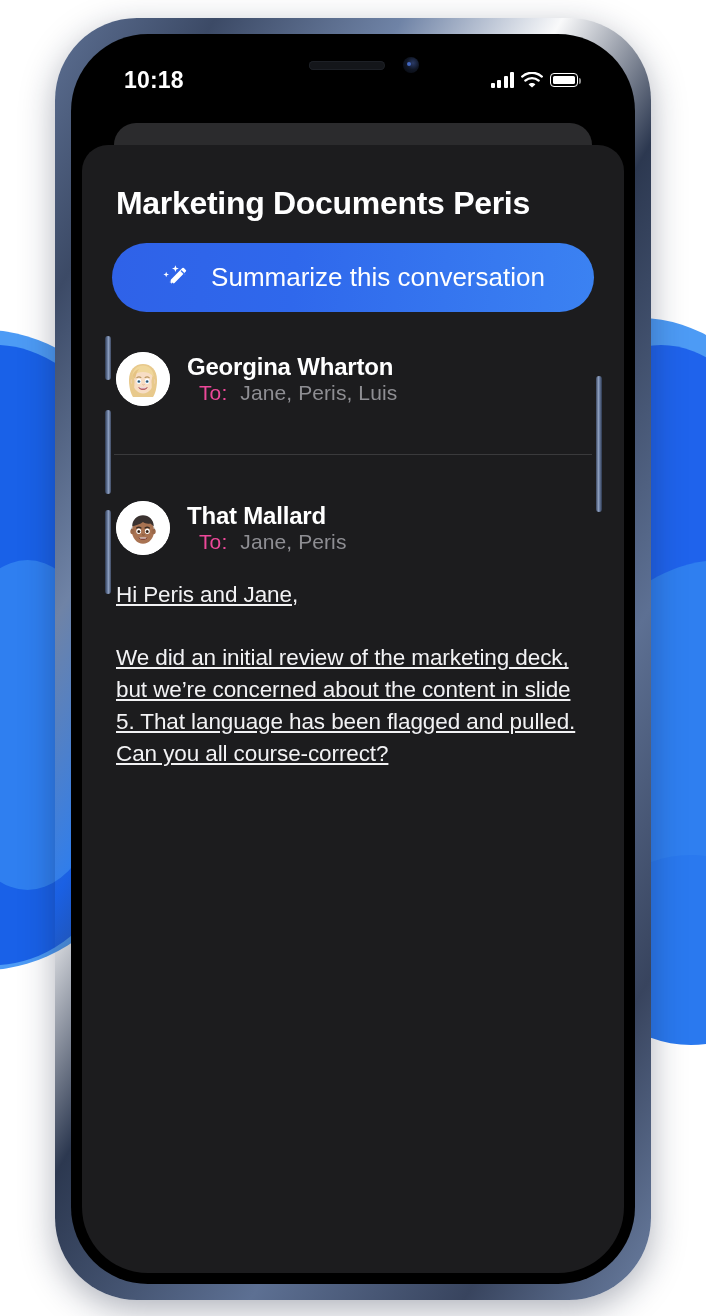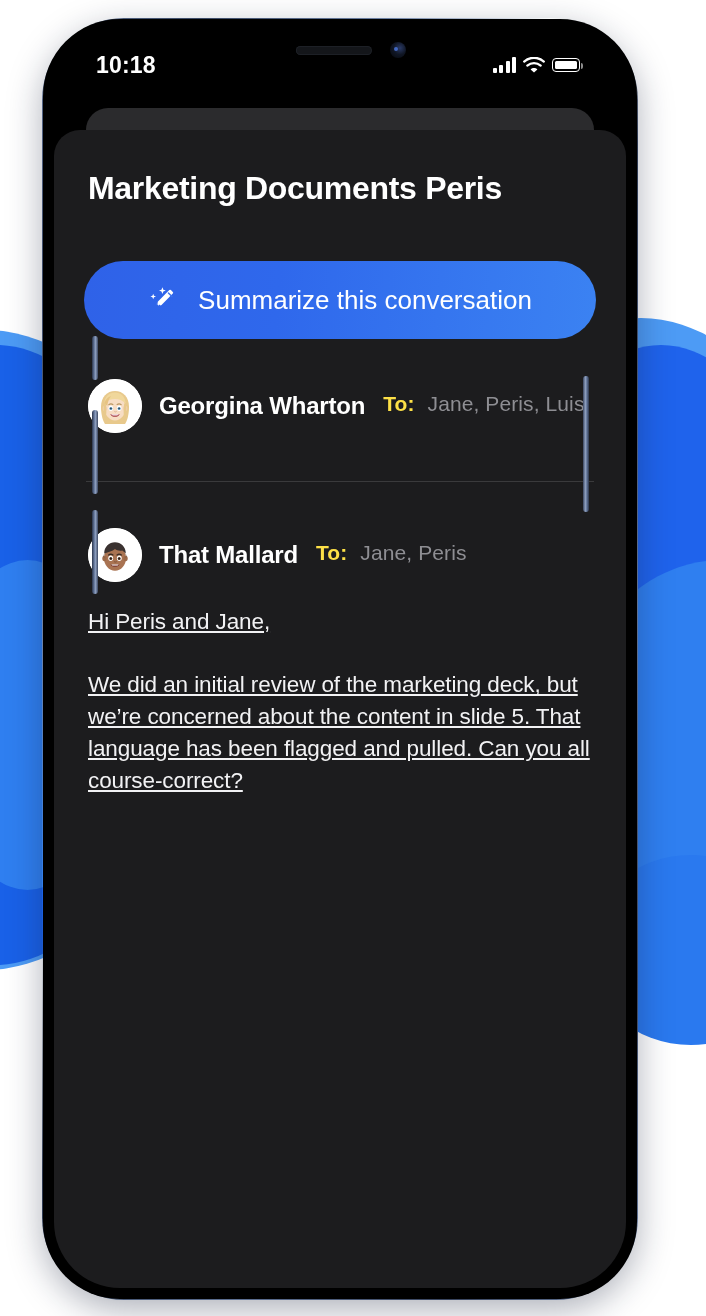--- a/index.html
+++ b/index.html
@@ -62,35 +62,35 @@
   }
   .blob-right-sm {
     right: -90px; top: 855px;
     width: 210px; height: 190px;
     background: #2a79ef;
   }
 
   
   .phone {
     position: absolute;
-    left: 42px;
+    left: 55px;
     top: 18px;
     width: 596px;
     height: 1282px;
     border-radius: 82px;
     background: linear-gradient(120deg,
         #5d7093 0%,
         #3c4a66 12%,
         #6f83a6 26%,
         #44527008 38%,
         #2c3850 50%,
         #5d7093 70%,
         #38445e 86%,
         #6b7fa2 100%);
-    padding: 1px;
+    padding: 16px;
     box-shadow: 0 10px 34px rgba(20,30,55,0.34);
   }
   .phone-inner {
     position: relative;
     width: 100%;
     height: 100%;
     border-radius: 77px;
     background: #000000;
     padding: 11px;
     overflow: hidden;
@@ -244,22 +244,22 @@
     margin-top: 40px;
     margin-left: 4px;
   }
 
   .summarize-btn {
     display: flex;
     align-items: center;
     justify-content: center;
     gap: 16px;
     width: 100%;
-    height: 78px;
-    margin-top: 54px;
+    height: 69px;
+    margin-top: 21px;
     border: none;
     border-radius: 39px;
     background: linear-gradient(95deg, #2f62e8 0%, #2f68ec 38%, #3b82f2 100%);
     color: #ffffff;
     font-family: "Liberation Sans", sans-serif;
     font-size: 26px;
     font-weight: 400;
     cursor: pointer;
   }
   .wand-wrap { width: 34px; height: 34px; display:block; }
@@ -276,33 +276,33 @@
     flex: 0 0 auto;
     width: 54px; height: 54px;
     border-radius: 50%;
     background: #ffffff;
     overflow: hidden;
     display: flex;
     align-items: flex-end;
     justify-content: center;
   }
   .avatar svg { display:block; }
-  .msg-who { display: flex; gap: 18px; }
+  .msg-who { display: flex; flex-direction: column; gap: 0; }
   .msg-name {
     color: #ffffff;
     font-size: 24px;
     font-weight: 700;
     letter-spacing: -0.2px;
   }
   .msg-to {
     font-size: 21px;
     color: #8e8e93;
     letter-spacing: 0.1px;
   }
-  .msg-to .to-label { color: #fde047; font-weight: 700; }
+  .msg-to .to-label { color: #ec4899; font-weight: 400; margin-left: 12px; }
   .msg-to .recip { margin-left: 13px; }
 
   .msg-body {
     margin-top: 22px;
     color: #f2f2f4;
     font-size: 22.5px;
     line-height: 1.41;
     letter-spacing: -0.1px;
     white-space: pre-line;
   }

